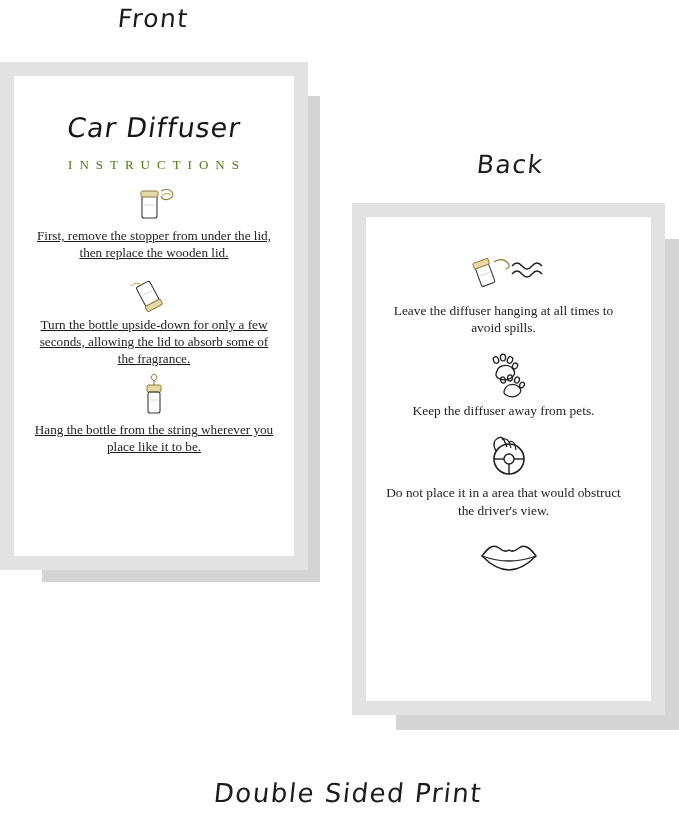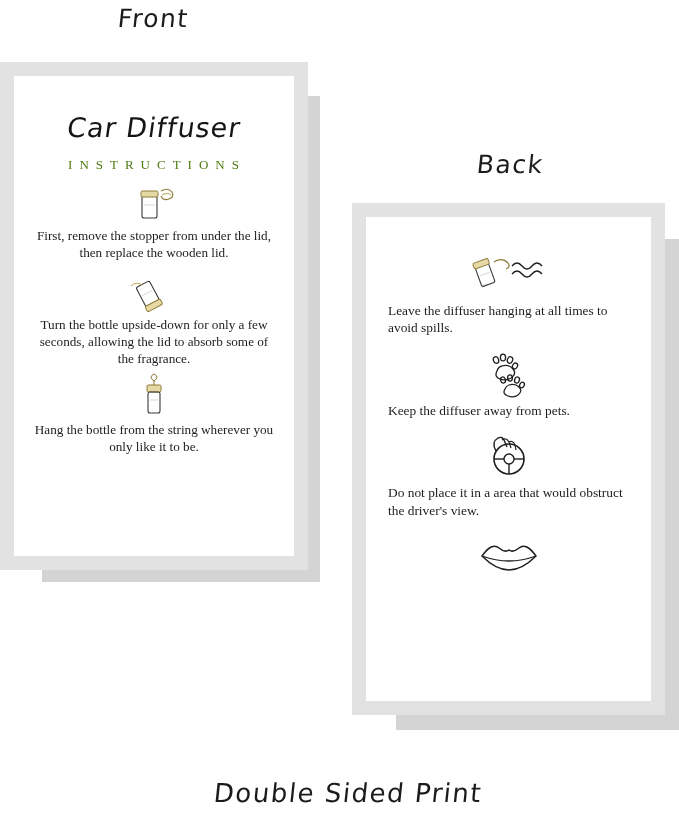--- a/index.html
+++ b/index.html
@@ -83,21 +83,21 @@
   }
   .front-subtitle {
     text-align: center;
     font-family: "Liberation Serif", serif;
     font-size: 13px;
     letter-spacing: 7px;
     margin: 14px 0 0 6px;
     color: #4d7c0f;
   }
 
-  .step { margin-top: 10px; }
+  .step { margin-top: 10px; text-decoration: underline; }
   .step-icon {
     display: flex;
     justify-content: center;
     align-items: flex-end;
     height: 40px;
   }
   .step-text {
     margin: 5px 18px 0 18px;
     text-align: center;
     font-size: 13.2px;
@@ -108,21 +108,22 @@
   
   .bstep { margin-top: 14px; }
   .bstep:first-child { margin-top: 34px; }
   .bstep-icon {
     display: flex;
     justify-content: center;
     align-items: center;
     height: 46px;
   }
   .bstep-text {
-    margin: 5px 22px 0 22px;
+    margin: 5px 22px 0 12px;
+    text-align: center;
     font-size: 13.4px;
     line-height: 1.3;
     color: #1d1d1d;
   }
 
   svg { display: block; overflow: visible; }
 </style>
 </head>
 <body>
 
@@ -168,21 +169,21 @@
     <div class="step">
       <div class="step-icon">
         <svg width="46" height="44" viewBox="0 0 46 44">
           <path d="M23 1 q-6 3 0 7 q6 -4 0 -7" fill="none" stroke="#8d7a36" stroke-width="1"></path>
           <line x1="23" y1="7" x2="23" y2="12" stroke="#8d7a36" stroke-width="1"></line>
           <rect x="16" y="12" width="14" height="7" rx="1.5" fill="#e7d9a6" stroke="#8d7a36" stroke-width="1"></rect>
           <rect x="17" y="19" width="12" height="21" rx="2" fill="none" stroke="#3a3a3a" stroke-width="1.1"></rect>
           <line x1="19" y1="27" x2="27" y2="27" stroke="#cfcfcf" stroke-width="0.8"></line>
         </svg>
       </div>
-      <div class="step-text">Hang the bottle from the string wherever you only like it to be.</div>
+      <div class="step-text">Hang the bottle from the string wherever you place like it to be.</div>
     </div>
 
 
   </div>
 </div>
 
 <div id="back-assembly" class="card-assembly">
   <div class="card-shadow"></div>
   <div class="card-frame"></div>
   <div class="card-inner">

